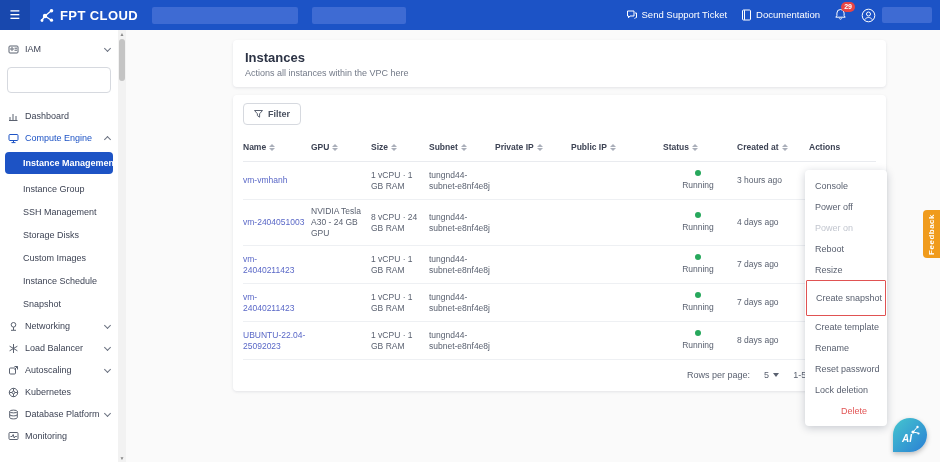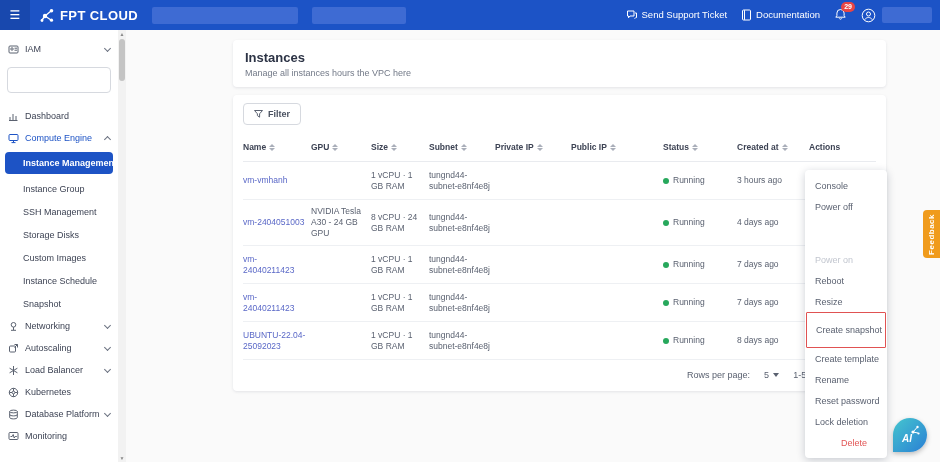--- a/index.html
+++ b/index.html
@@ -47,34 +47,34 @@
   .create-btn { background:#1d53c5; color:#fff; font-size:9.5px; font-weight:bold; border:none; border-radius:3px; padding:6px 11px; cursor:pointer; font-family:inherit; }
   .table-card { top:95px; padding:8px 10px 0 10px; }
   .filter-btn { display:inline-flex; align-items:center; gap:5px; border:1px solid #d6d9df; border-radius:4px; padding:5px 10px; font-size:9px; font-weight:bold; color:#4a5160; background:#fff; cursor:pointer; font-family:inherit;justify-content:space-between; }
   .thead, .trow { display:flex; align-items:flex-start; }
   .thead { margin-top:10px; padding:7px 0 8px 0; border-bottom:1px solid #e9ebef; font-weight:bold; font-size:8.5px; color:#3d4354; align-items:center; }
   .trow { border-bottom:1px solid #eef0f3; font-size:8.5px; color:#5a6170; padding:6px 0; align-items:center; min-height:38px; }
   .cell { margin-right:4px; line-height:1.3; overflow-wrap:break-word; }
   .c-name { width:64px; } .c-gpu { width:56px; } .c-size { width:54px; } .c-subnet { width:62px; }
   .c-pip { width:72px; } .c-pub { width:88px; } .c-status { width:70px; } .c-created { width:68px; } .c-actions { width:46px; }
   .vm-link { color:#5a68c7; cursor:pointer; }
-  .status-wrap { display:flex; align-items:center; gap:4px; }
+  .status-wrap { display:flex; align-items:center; gap:4px;flex-direction:column; }
   .dot { width:6px; height:6px; border-radius:50%; background:#27a85c; flex:none; }
   .sort { display:inline-flex; flex-direction:column; gap:1px; margin-left:3px; vertical-align:middle; cursor:pointer; }
   .sort i { width:0; height:0; border-left:3px solid transparent; border-right:3px solid transparent; display:block; }
   .sort .up { border-bottom:3px solid #a9aeb9; }
   .sort .dn { border-top:3px solid #a9aeb9; }
   .pager { display:flex; justify-content:flex-end; align-items:center; gap:14px; padding:9px 4px 10px 0; font-size:9px; color:#5a6170; }
   .rpp { display:flex; align-items:center; gap:4px; cursor:pointer; }
   .caret-dn { width:0; height:0; border-left:3px solid transparent; border-right:3px solid transparent; border-top:4px solid #5a6170; display:inline-block; }
   .pg-chev { font-size:11px; color:#9aa0ab; cursor:pointer; padding:0 2px; }
   
   .menu { position:absolute; left:805px; top:170px; width:82px; background:#fff; border-radius:4px; box-shadow:0 2px 8px rgba(20,30,60,.22); z-index:50; padding:5px 0; font-size:9px; color:#5a6170; }
   .menu-item { height:21px; display:flex; align-items:center; padding:0 10px; cursor:pointer; white-space:nowrap; }
-  .menu-item.disabled { color:#c2c6cf; cursor:default;margin-top:32px; }
+  .menu-item.disabled { color:#c2c6cf; cursor:default; }
   .menu-item.danger { color:#e25555;padding-left:36px; }
   .menu-item.highlight { border:1px solid #e05252; height:36px; margin:0 1px; padding:0 9px; border-radius:1px; }
   
   .feedback { position:absolute; right:0; top:210px; width:17px; height:48px; background:#f09b1c; border-radius:4px 0 0 4px; display:flex; align-items:center; justify-content:center; z-index:30; cursor:pointer; }
   .feedback span { writing-mode:vertical-rl; transform:rotate(180deg); color:#fff; font-size:8px; font-weight:bold; letter-spacing:.5px; }
   .ai-btn { position:absolute; left:893px; top:418px; width:34px; height:34px; border-radius:50% 50% 50% 0; background:linear-gradient(135deg,#45c6cf 0%,#2a7fd4 100%); z-index:30; cursor:pointer; box-shadow:0 2px 5px rgba(0,0,0,.25); display:flex; align-items:center; justify-content:center;text-align:center; }
 </style>
 </head>
 <body>
 
@@ -181,34 +181,34 @@
     <svg class="icn" viewBox="0 0 11 11">
         <circle cx="5.5" cy="3.8" r="2.3"></circle>
         <line x1="5.5" y1="6.1" x2="5.5" y2="9"></line>
         <line x1="3" y1="9.3" x2="8" y2="9.3"></line>
       </svg>
     <span class="lbl">Networking</span>
     <span class="chev"></span>
   </div>
   <div class="side-row">
     <svg class="icn" viewBox="0 0 11 11">
+        <line x1="5.5" y1="1" x2="5.5" y2="10"></line>
+        <line x1="1.6" y1="3.2" x2="9.4" y2="7.8"></line>
+        <line x1="9.4" y1="3.2" x2="1.6" y2="7.8"></line>
+      </svg>
+    <span class="lbl">Load Balancer</span>
+    <span class="chev"></span>
+  </div>
+  <div class="side-row">
+    <svg class="icn" viewBox="0 0 11 11">
         <rect x="1.5" y="3" width="6" height="6" rx="1"></rect>
         <polyline points="6.5,1.5 9.5,1.5 9.5,4.5"></polyline>
         <line x1="9.5" y1="1.5" x2="6.5" y2="4.5"></line>
       </svg>
     <span class="lbl">Autoscaling</span>
-    <span class="chev"></span>
-  </div>
-  <div class="side-row">
-    <svg class="icn" viewBox="0 0 11 11">
-        <line x1="5.5" y1="1" x2="5.5" y2="10"></line>
-        <line x1="1.6" y1="3.2" x2="9.4" y2="7.8"></line>
-        <line x1="9.4" y1="3.2" x2="1.6" y2="7.8"></line>
-      </svg>
-    <span class="lbl">Load Balancer</span>
     <span class="chev"></span>
   </div>
   <div class="side-row">
     <svg class="icn" viewBox="0 0 11 11">
         <circle cx="5.5" cy="5.5" r="4.2"></circle>
         <circle cx="5.5" cy="5.5" r="1.4"></circle>
         <line x1="5.5" y1="1.3" x2="5.5" y2="4.1"></line>
         <line x1="5.5" y1="6.9" x2="5.5" y2="9.7"></line>
         <line x1="1.3" y1="5.5" x2="4.1" y2="5.5"></line>
         <line x1="6.9" y1="5.5" x2="9.7" y2="5.5"></line>
@@ -234,21 +234,21 @@
 </aside>
 <div class="sb-scroll">
   <div class="sb-arrow" style="top:1px">▲</div>
   <div class="sb-thumb"></div>
   <div class="sb-arrow" style="bottom:1px">▼</div>
 </div>
 
 <section class="card head-card">
   <div>
     <div class="page-title">Instances</div>
-    <div class="page-sub">Manage all instances hours the VPC here</div>
+    <div class="page-sub">Actions all instances within the VPC here</div>
   </div>
 </section>
 
 <section class="card table-card">
   <button class="filter-btn">
     <svg width="9" height="8" viewBox="0 0 9 8">
         <path d="M0.5 0.5h8L5.6 3.8v3.4L3.4 5.6V3.8z" fill="none" stroke="#5a6170" stroke-width="1"></path>
       </svg>
     <span>Filter</span>
   </button>

